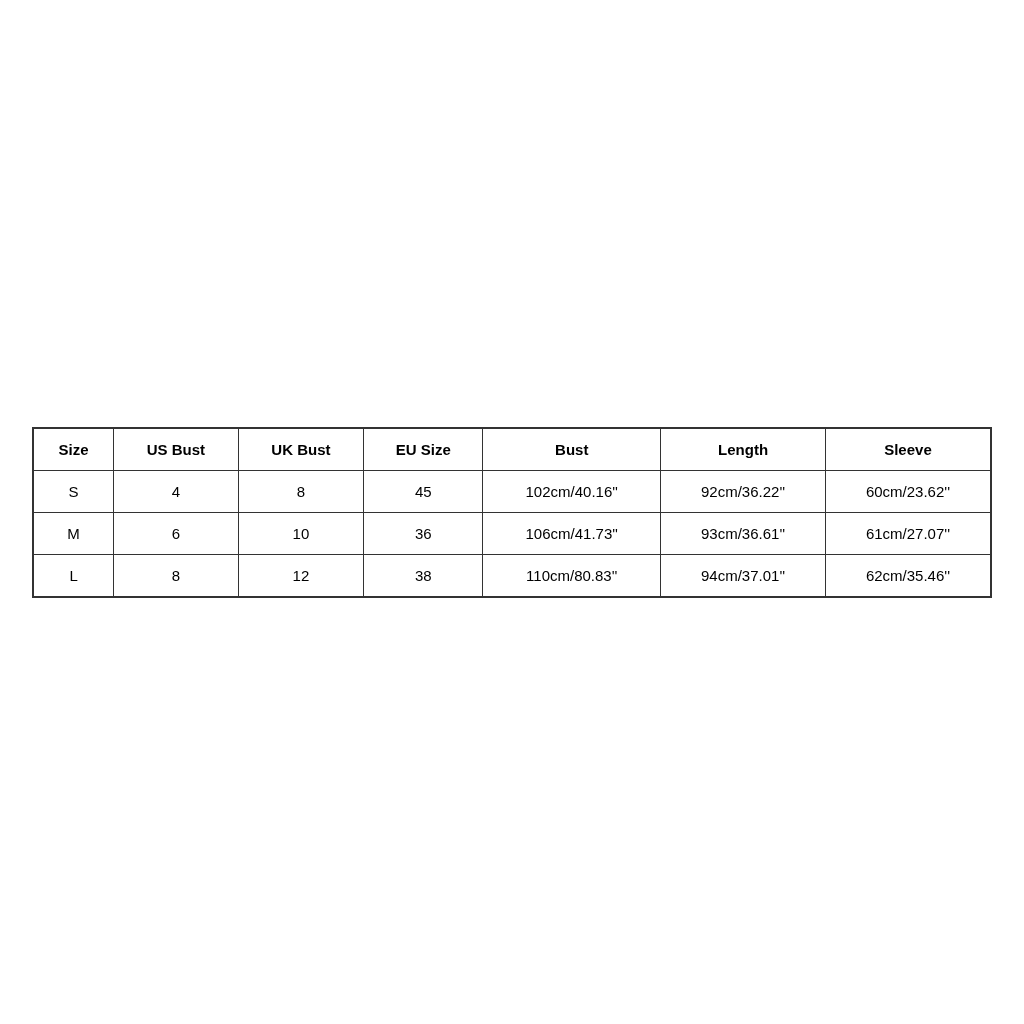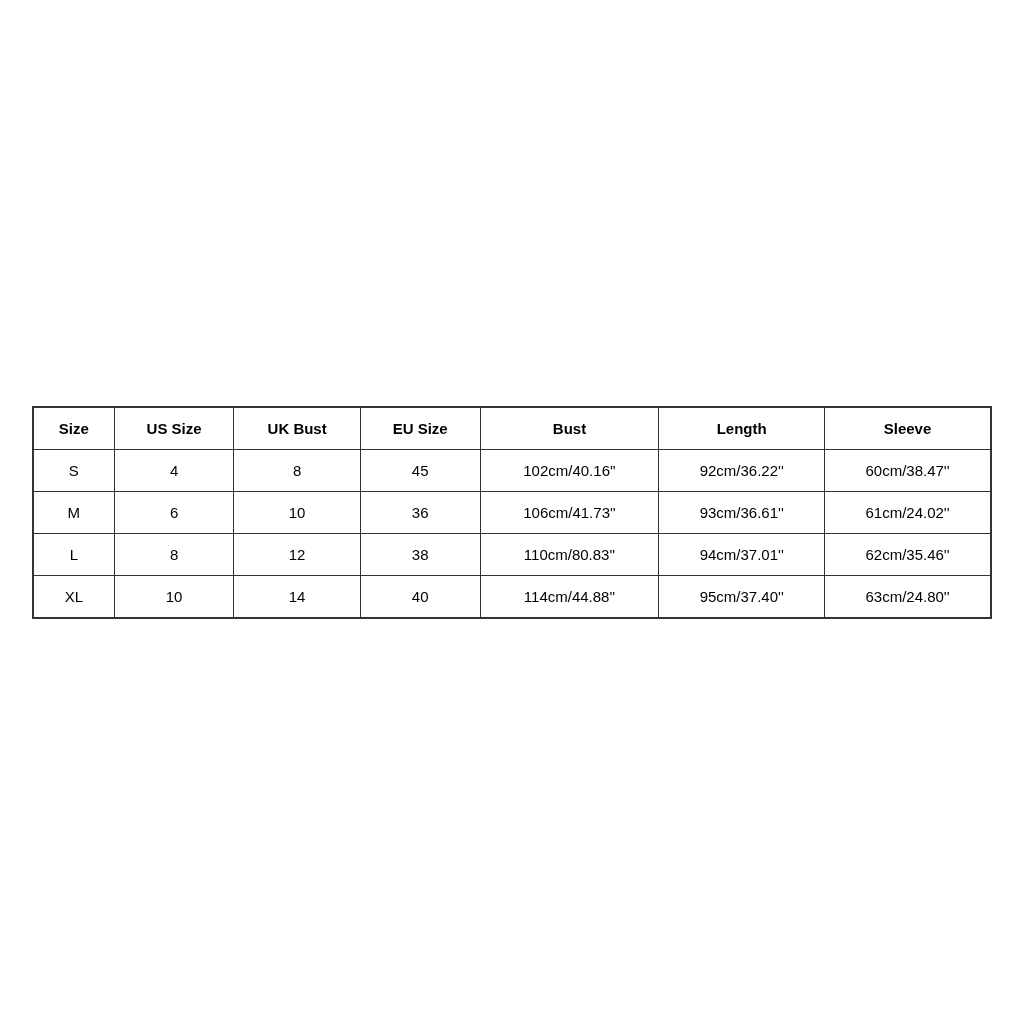--- a/index.html
+++ b/index.html
@@ -51,60 +51,51 @@
     }
   </style>
 </head>
 <body>
 
 <div class="table-container">
   <table>
     <thead>
       <tr>
         <th>Size</th>
-        <th>US Size</th>
+        <th>US Bust</th>
         <th>UK Bust</th>
         <th>EU Size</th>
         <th>Bust</th>
         <th>Length</th>
         <th>Sleeve</th>
       </tr>
     </thead>
     <tbody id="table-body">
     <tr>
           <td>S</td>
           <td>4</td>
           <td>8</td>
           <td>45</td>
           <td>102cm/40.16''</td>
           <td>92cm/36.22''</td>
-          <td>60cm/38.47''</td>
+          <td>60cm/23.62''</td>
         </tr>
         <tr>
           <td>M</td>
           <td>6</td>
           <td>10</td>
           <td>36</td>
           <td>106cm/41.73''</td>
           <td>93cm/36.61''</td>
-          <td>61cm/24.02''</td>
+          <td>61cm/27.07''</td>
         </tr>
         <tr>
           <td>L</td>
           <td>8</td>
           <td>12</td>
           <td>38</td>
           <td>110cm/80.83''</td>
           <td>94cm/37.01''</td>
           <td>62cm/35.46''</td>
         </tr>
-        <tr>
-          <td>XL</td>
-          <td>10</td>
-          <td>14</td>
-          <td>40</td>
-          <td>114cm/44.88''</td>
-          <td>95cm/37.40''</td>
-          <td>63cm/24.80''</td>
-        </tr>
       </tbody>
   </table>
 </div>
 
 </body></html>

